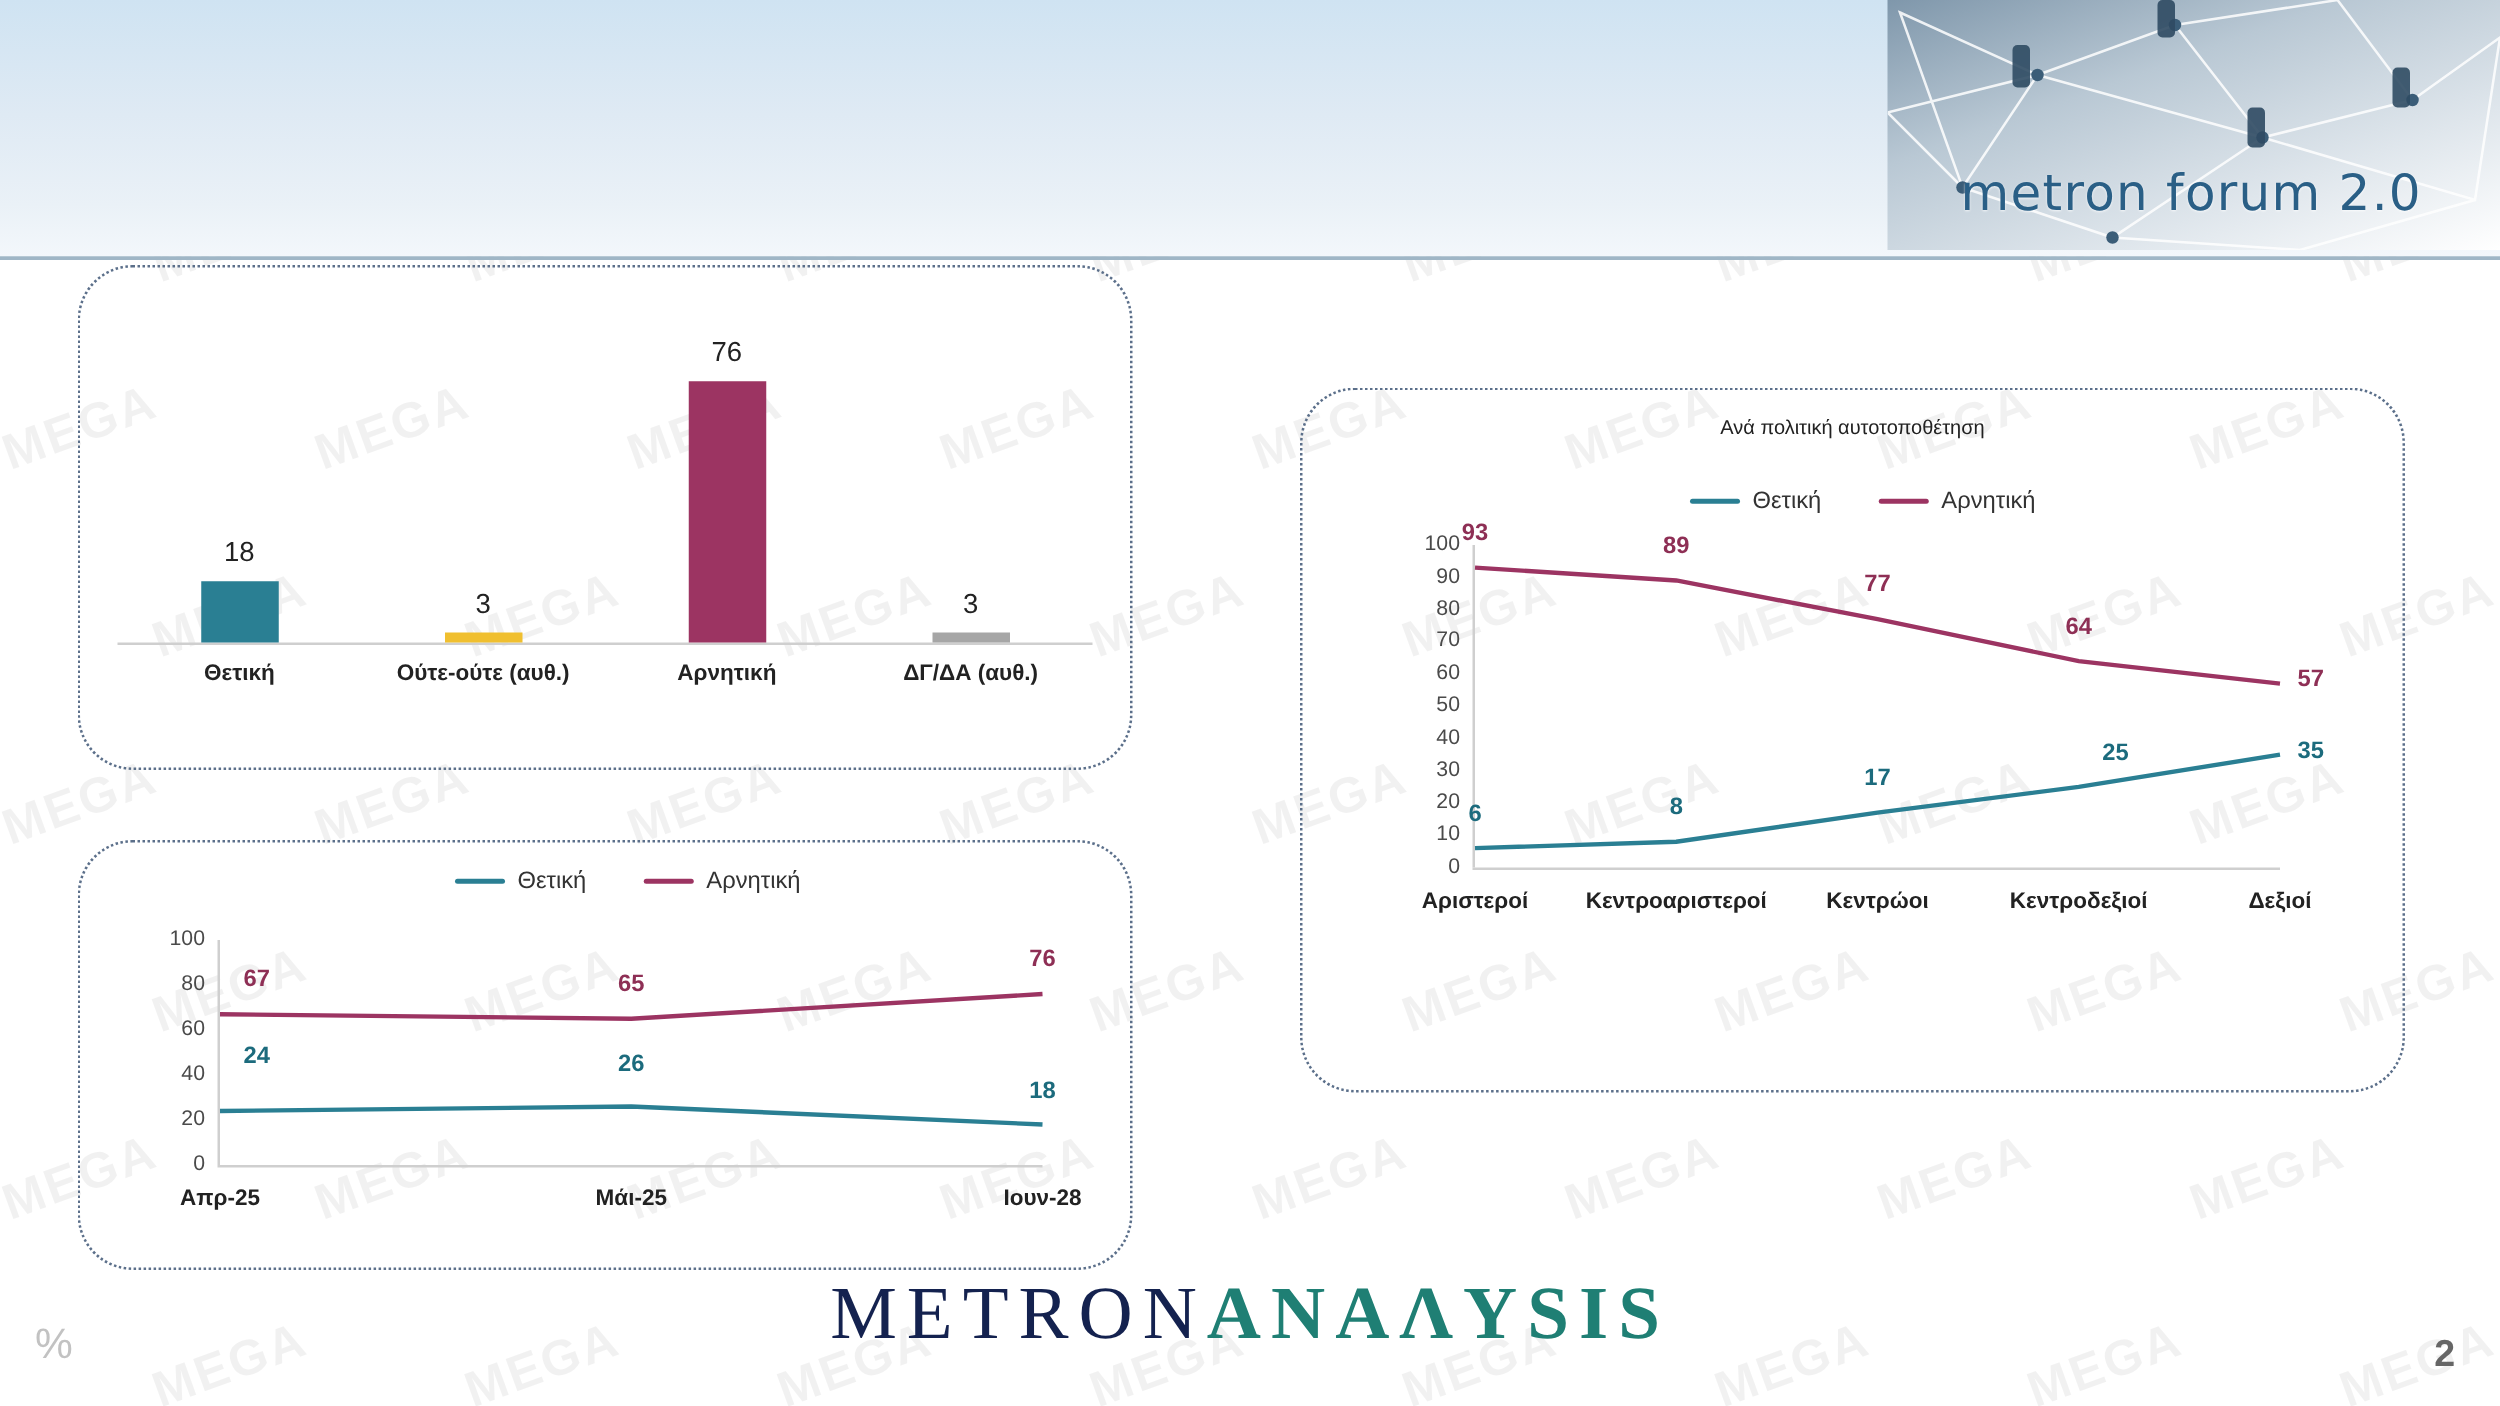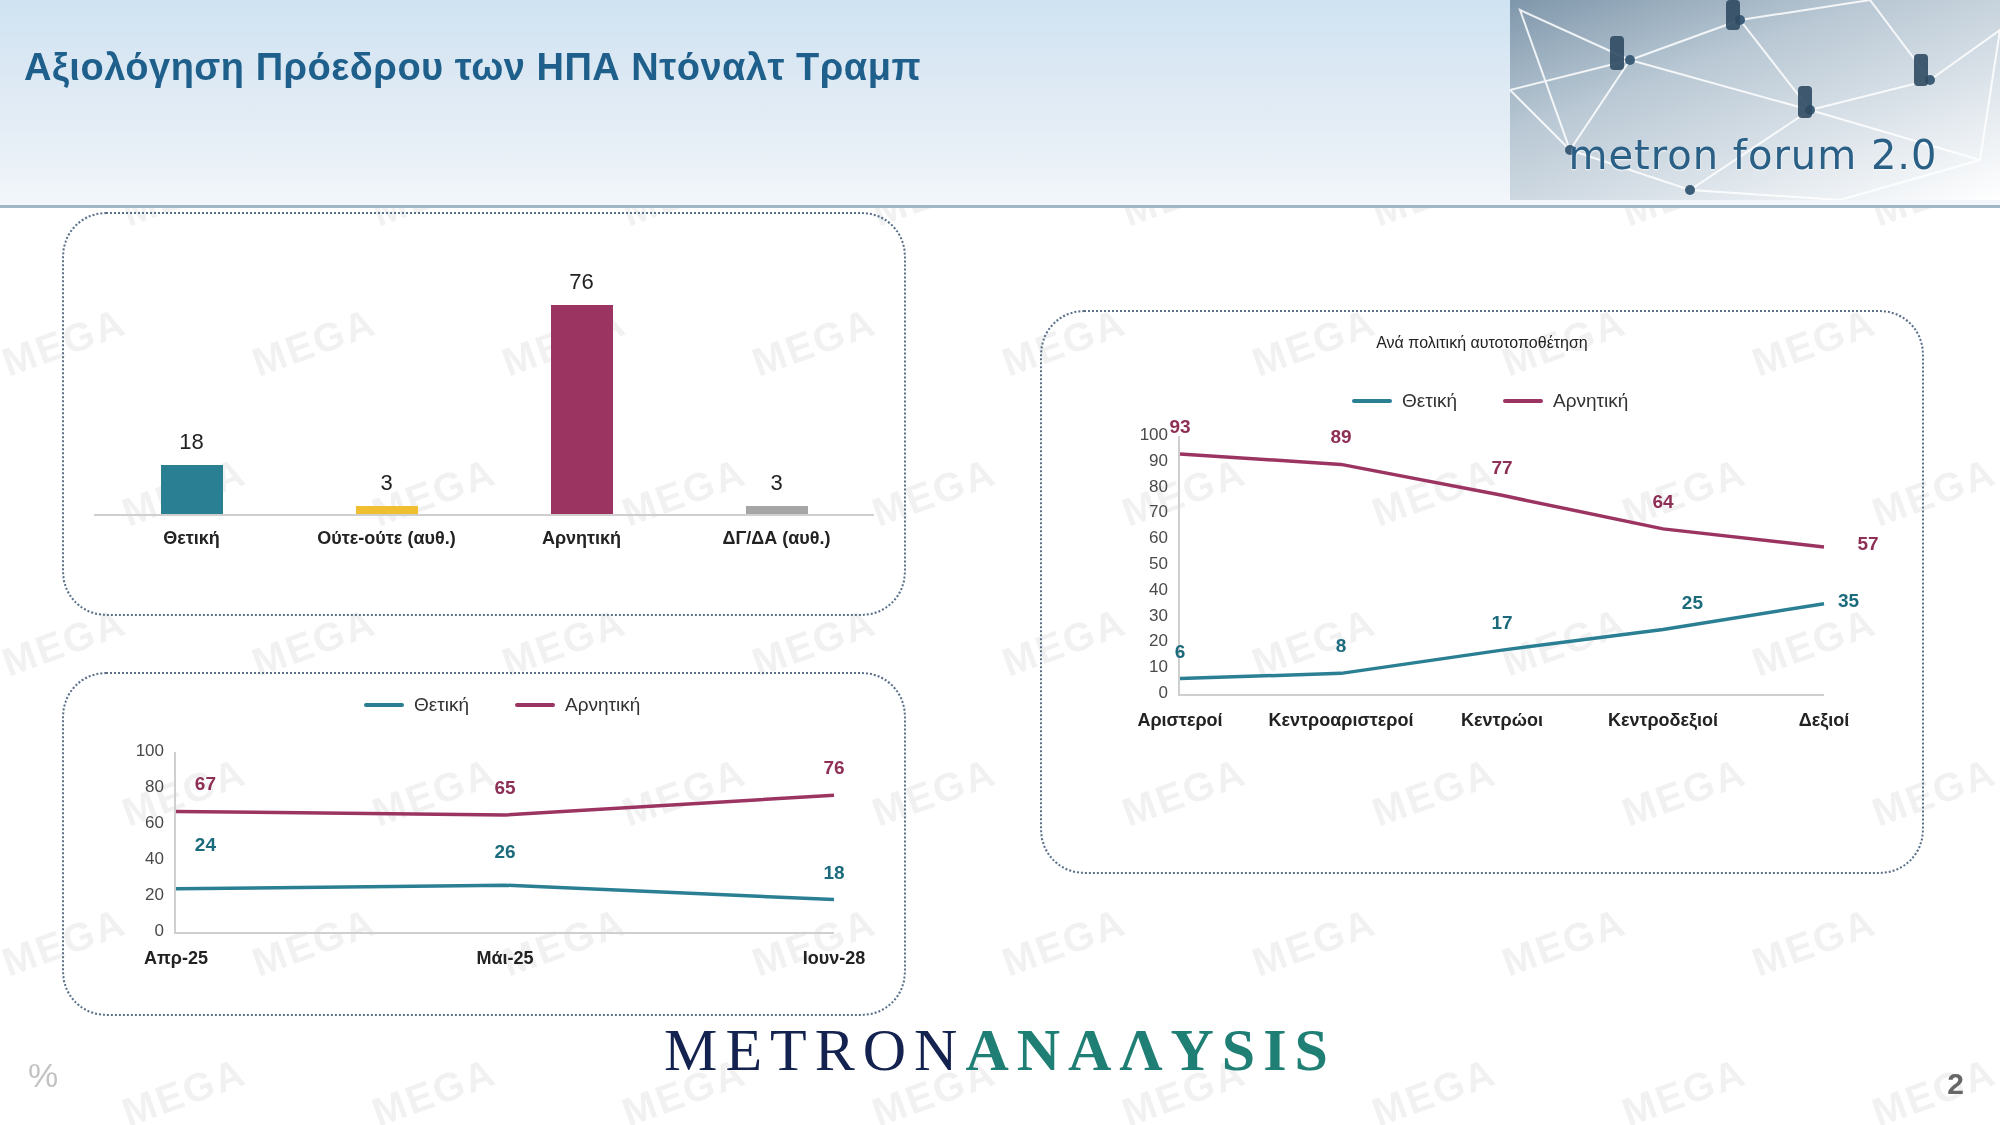--- a/index.html
+++ b/index.html
@@ -265,21 +265,20 @@
     <div class="wm" style="left: 370px; top: 1070px;">MEGA</div>
     <div class="wm" style="left: 620px; top: 1070px;">MEGA</div>
     <div class="wm" style="left: 870px; top: 1070px;">MEGA</div>
     <div class="wm" style="left: 1120px; top: 1070px;">MEGA</div>
     <div class="wm" style="left: 1370px; top: 1070px;">MEGA</div>
     <div class="wm" style="left: 1620px; top: 1070px;">MEGA</div>
     <div class="wm" style="left: 1870px; top: 1070px;">MEGA</div>
   </div>
 
 <div class="header">
-  <div class="header-title">Αξιολόγηση Πρόεδρου των ΗΠΑ Ντόναλτ Τραμπ</div>
   <div class="brand-box">
     <svg class="net" viewBox="0 0 490 200" preserveAspectRatio="none">
       <g stroke="#ffffff" stroke-width="2" fill="none" opacity="0.85">
         <path d="M10,10 L120,60 L60,150 Z"></path>
         <path d="M120,60 L230,20 L300,110 L120,60"></path>
         <path d="M230,20 L360,0 L420,80 L300,110"></path>
         <path d="M60,150 L180,190 L300,110"></path>
         <path d="M420,80 L490,30 L470,160 L300,110"></path>
         <path d="M180,190 L330,200 L470,160"></path>
         <path d="M0,90 L60,150 M0,90 L120,60"></path>
@@ -389,21 +388,21 @@
       </svg>
       <div class="pt-label pt-pos" style="left: 38px; top: 216.52px; width: 80px; text-align: center;">6</div>
       <div class="pt-label pt-pos" style="left: 199px; top: 211.36px; width: 80px; text-align: center;">8</div>
       <div class="pt-label pt-pos" style="left: 360px; top: 188.14px; width: 80px; text-align: center;">17</div>
       <div class="pt-label pt-pos" style="left: 521px; top: 167.5px; width: 80px; text-align: right;">25</div>
       <div class="pt-label pt-pos" style="left: 736px; top: 165.7px; width: 60px; text-align: left;">35</div>
       <div class="pt-label pt-neg" style="left: 38px; top: -7.94px; width: 80px; text-align: center;">93</div>
       <div class="pt-label pt-neg" style="left: 199px; top: 2.38px; width: 80px; text-align: center;">89</div>
       <div class="pt-label pt-neg" style="left: 360px; top: 33.34px; width: 80px; text-align: center;">77</div>
       <div class="pt-label pt-neg" style="left: 521px; top: 66.88px; width: 80px; text-align: center;">64</div>
-      <div class="pt-label pt-neg" style="left: 736px; top: 108.94px; width: 60px; text-align: center;">57</div>
+      <div class="pt-label pt-neg" style="left: 736px; top: 108.94px; width: 60px; text-align: left;">57</div>
       <div class="cat-label" style="left: -22px; top: 286px; width: 200px;">Αριστεροί</div>
       <div class="cat-label" style="left: 139px; top: 286px; width: 200px;">Κεντροαριστεροί</div>
       <div class="cat-label" style="left: 300px; top: 286px; width: 200px;">Κεντρώοι</div>
       <div class="cat-label" style="left: 461px; top: 286px; width: 200px;">Κεντροδεξιοί</div>
       <div class="cat-label" style="left: 622px; top: 286px; width: 200px;">Δεξιοί</div>
     </div>
 </div>
 
 <div class="footer-logo">
   <span class="logo-metron">METRON</span><span class="logo-analysis">ΑΝΑΛYSIS</span>

